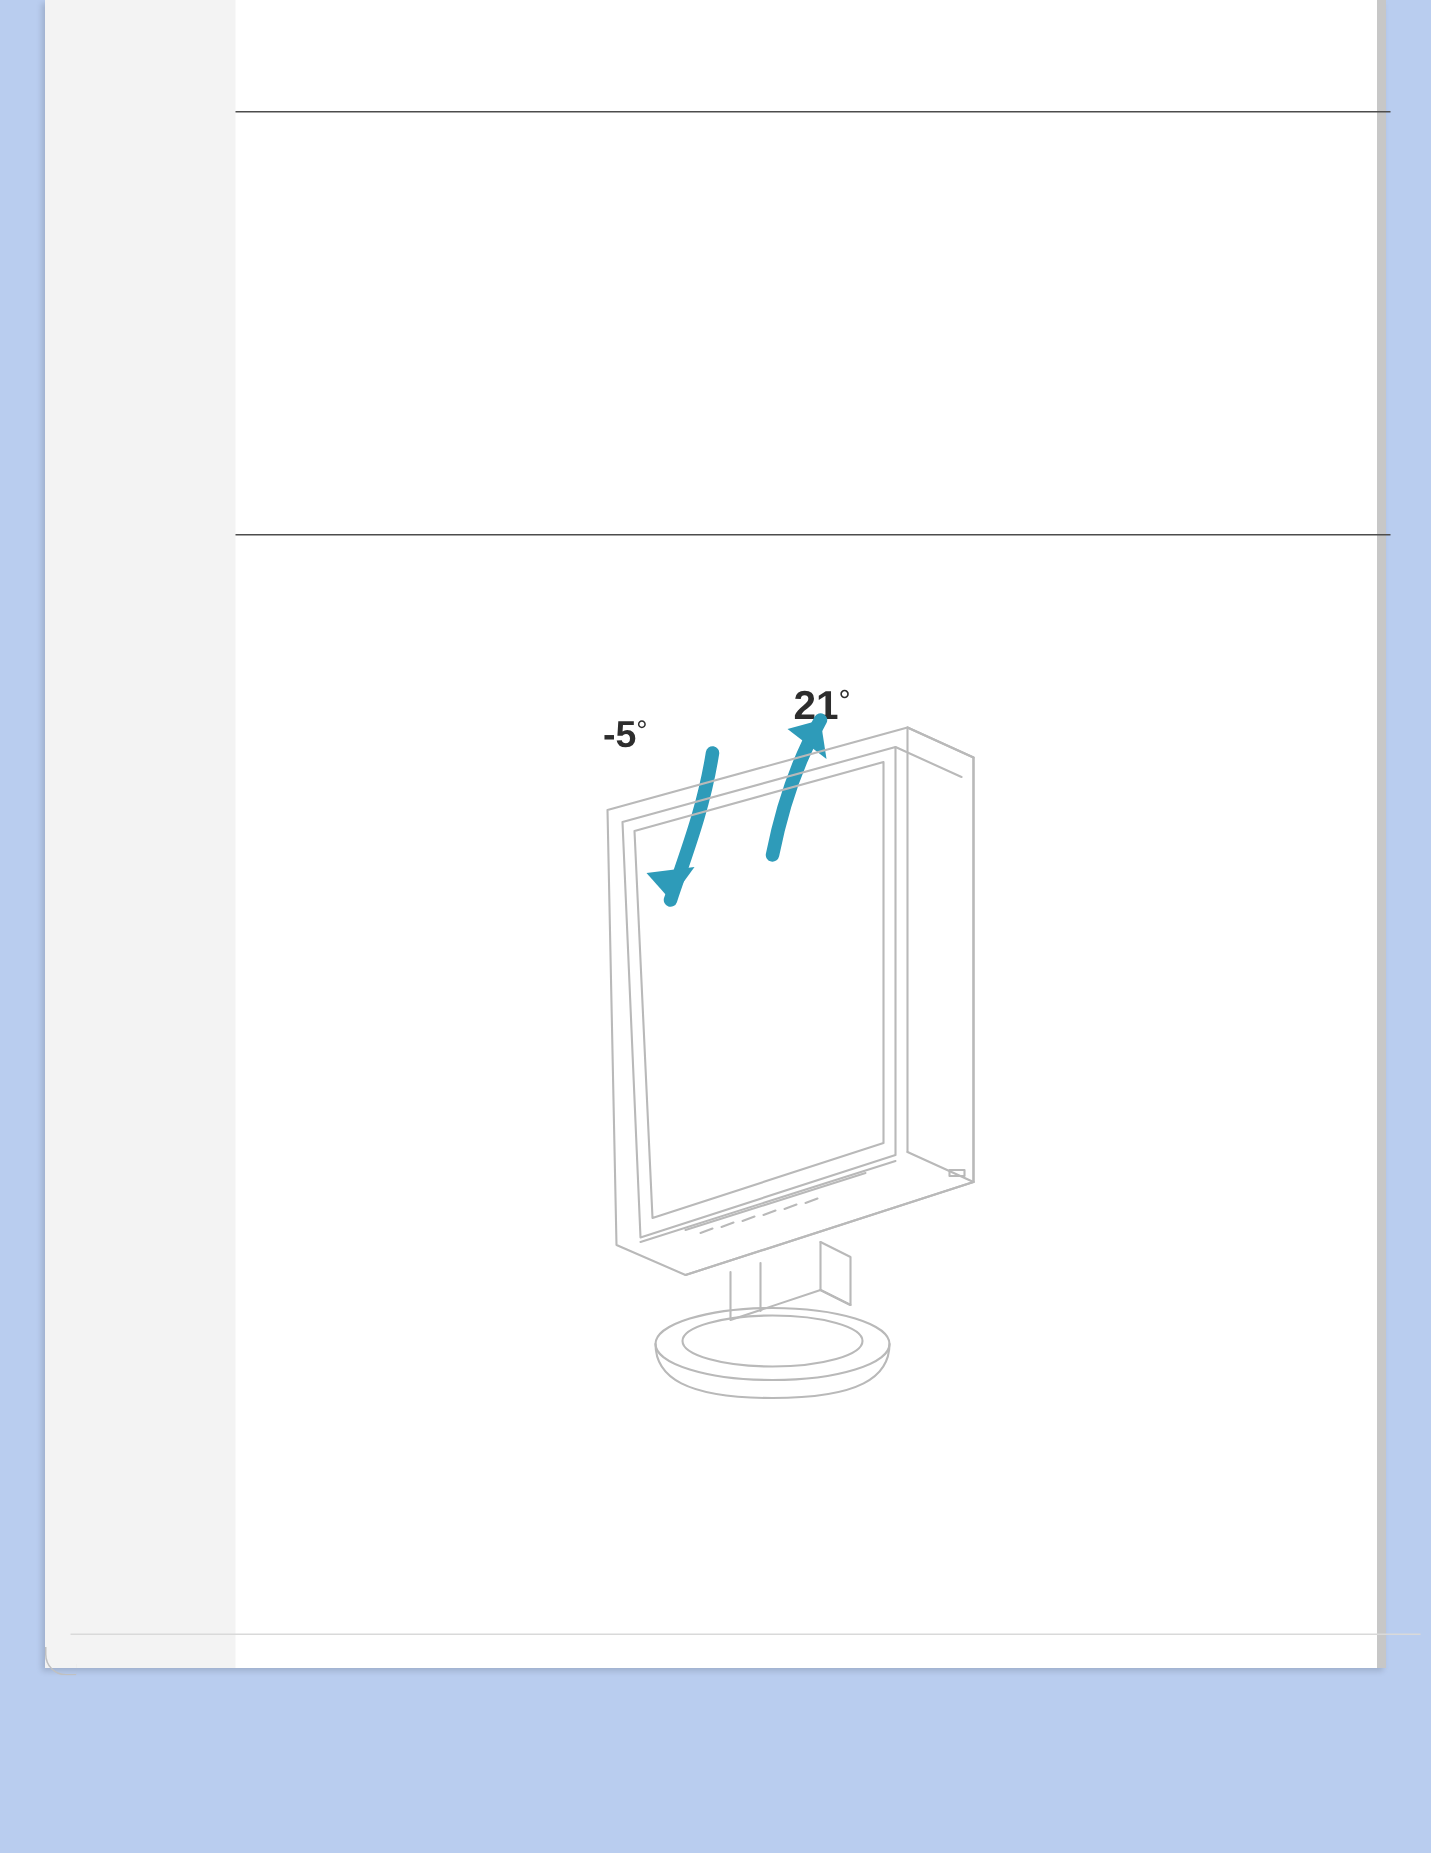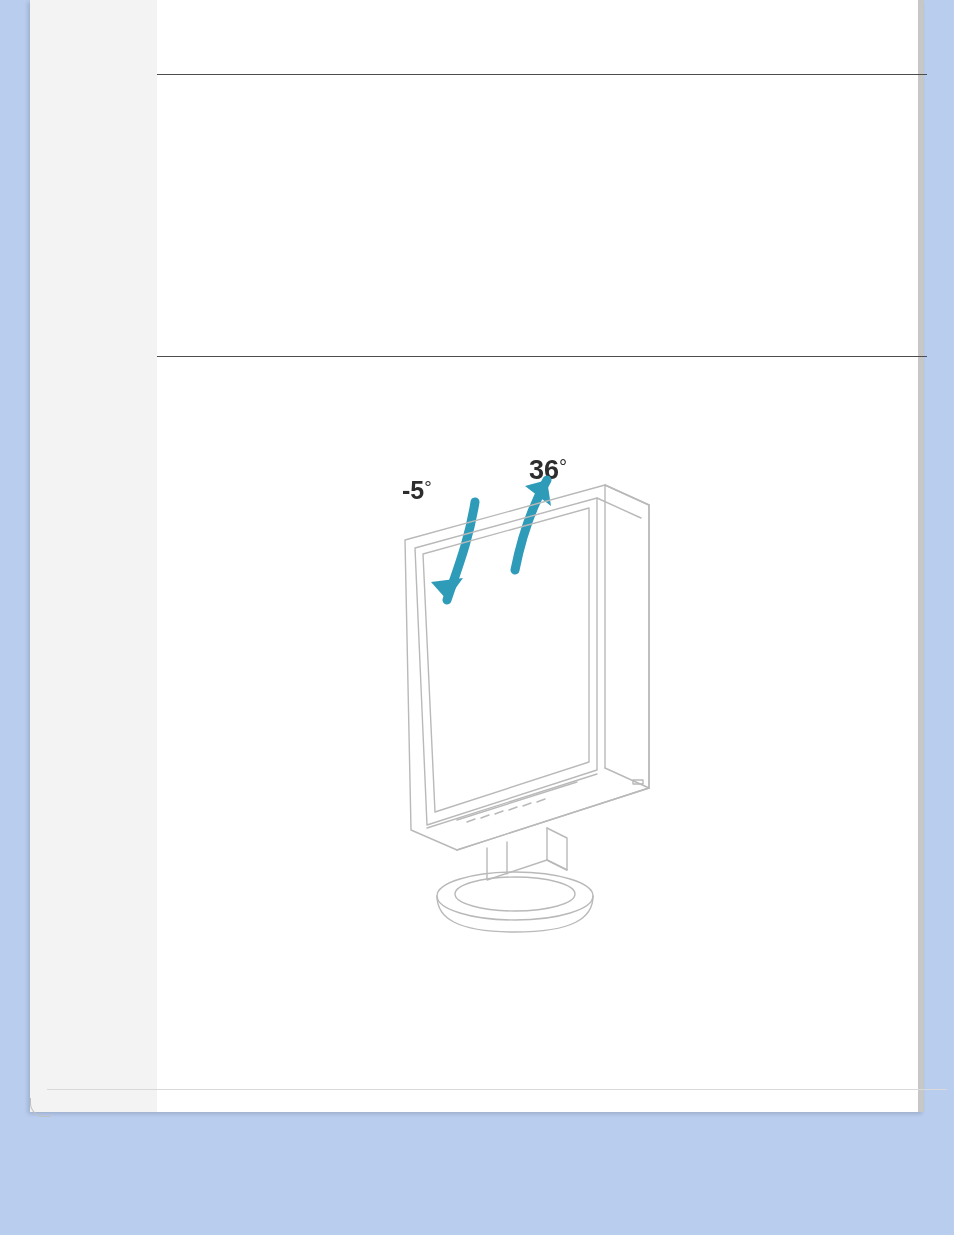--- a/index.html
+++ b/index.html
@@ -112,21 +112,21 @@
 
   <div class="content">
 
     <div class="hr top"></div>
     <div class="hr mid"></div>
 
     <div class="angle-label neg5">
       <span>-5</span><span class="deg">°</span>
     </div>
     <div class="angle-label pos25">
-      <span>36</span><span class="deg">°</span>
+      <span>21</span><span class="deg">°</span>
     </div>
 
     <svg class="illus" viewBox="0 0 300 520">
 
       <g fill="none" stroke="#2e9bb9" stroke-width="9" stroke-linecap="round">
         <path d="M 78 52 C 72 90, 60 120, 50 150"></path>
         <polygon points="50,150 34,132 66,128" fill="#2e9bb9" stroke="none"></polygon>
       </g>
       <g fill="none" stroke="#2e9bb9" stroke-width="9" stroke-linecap="round">
         <path d="M 118 120 C 124 90, 134 58, 150 30"></path>

